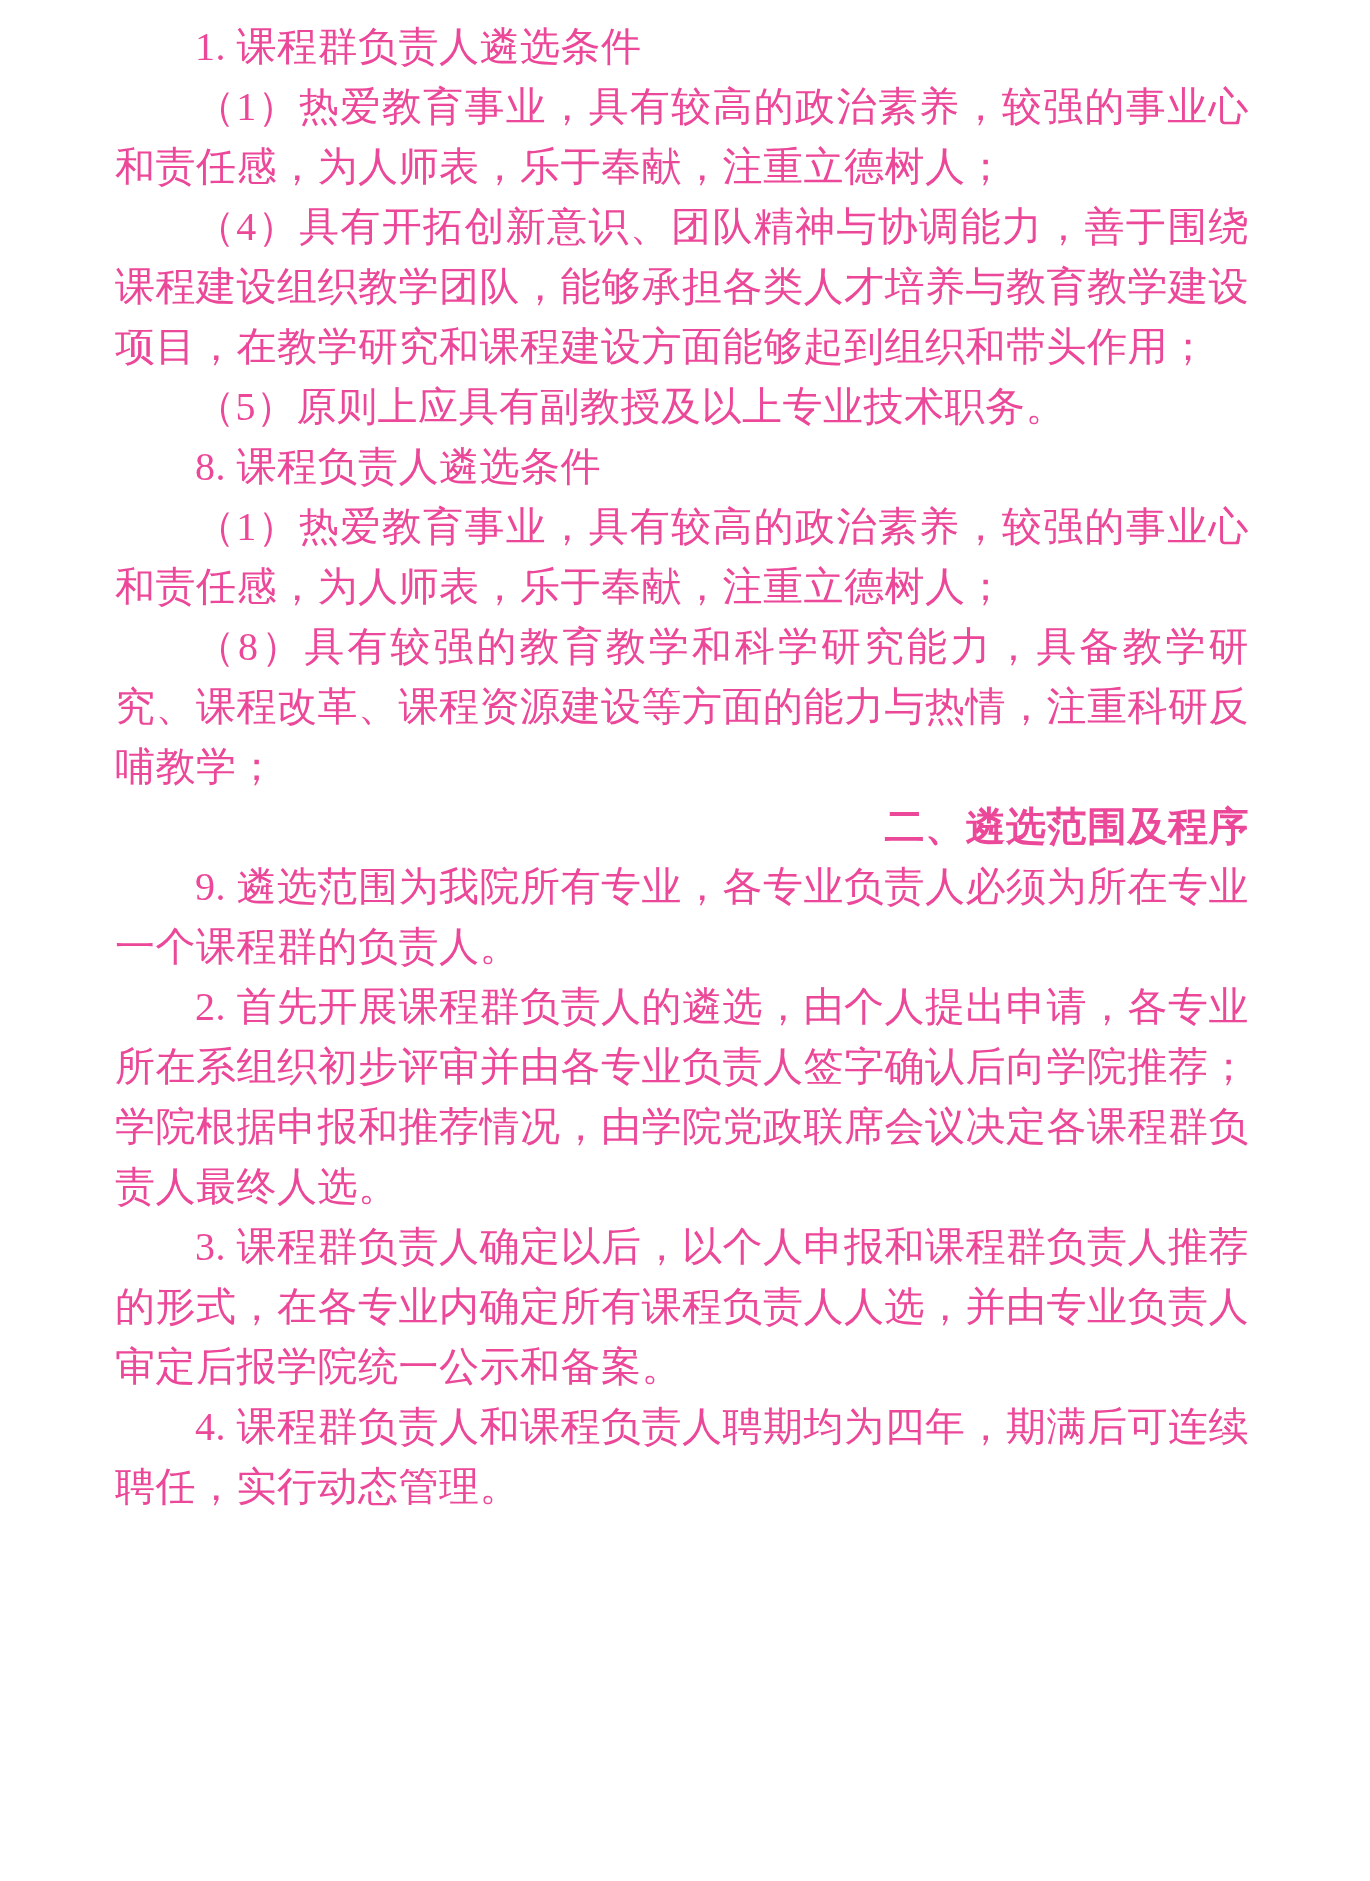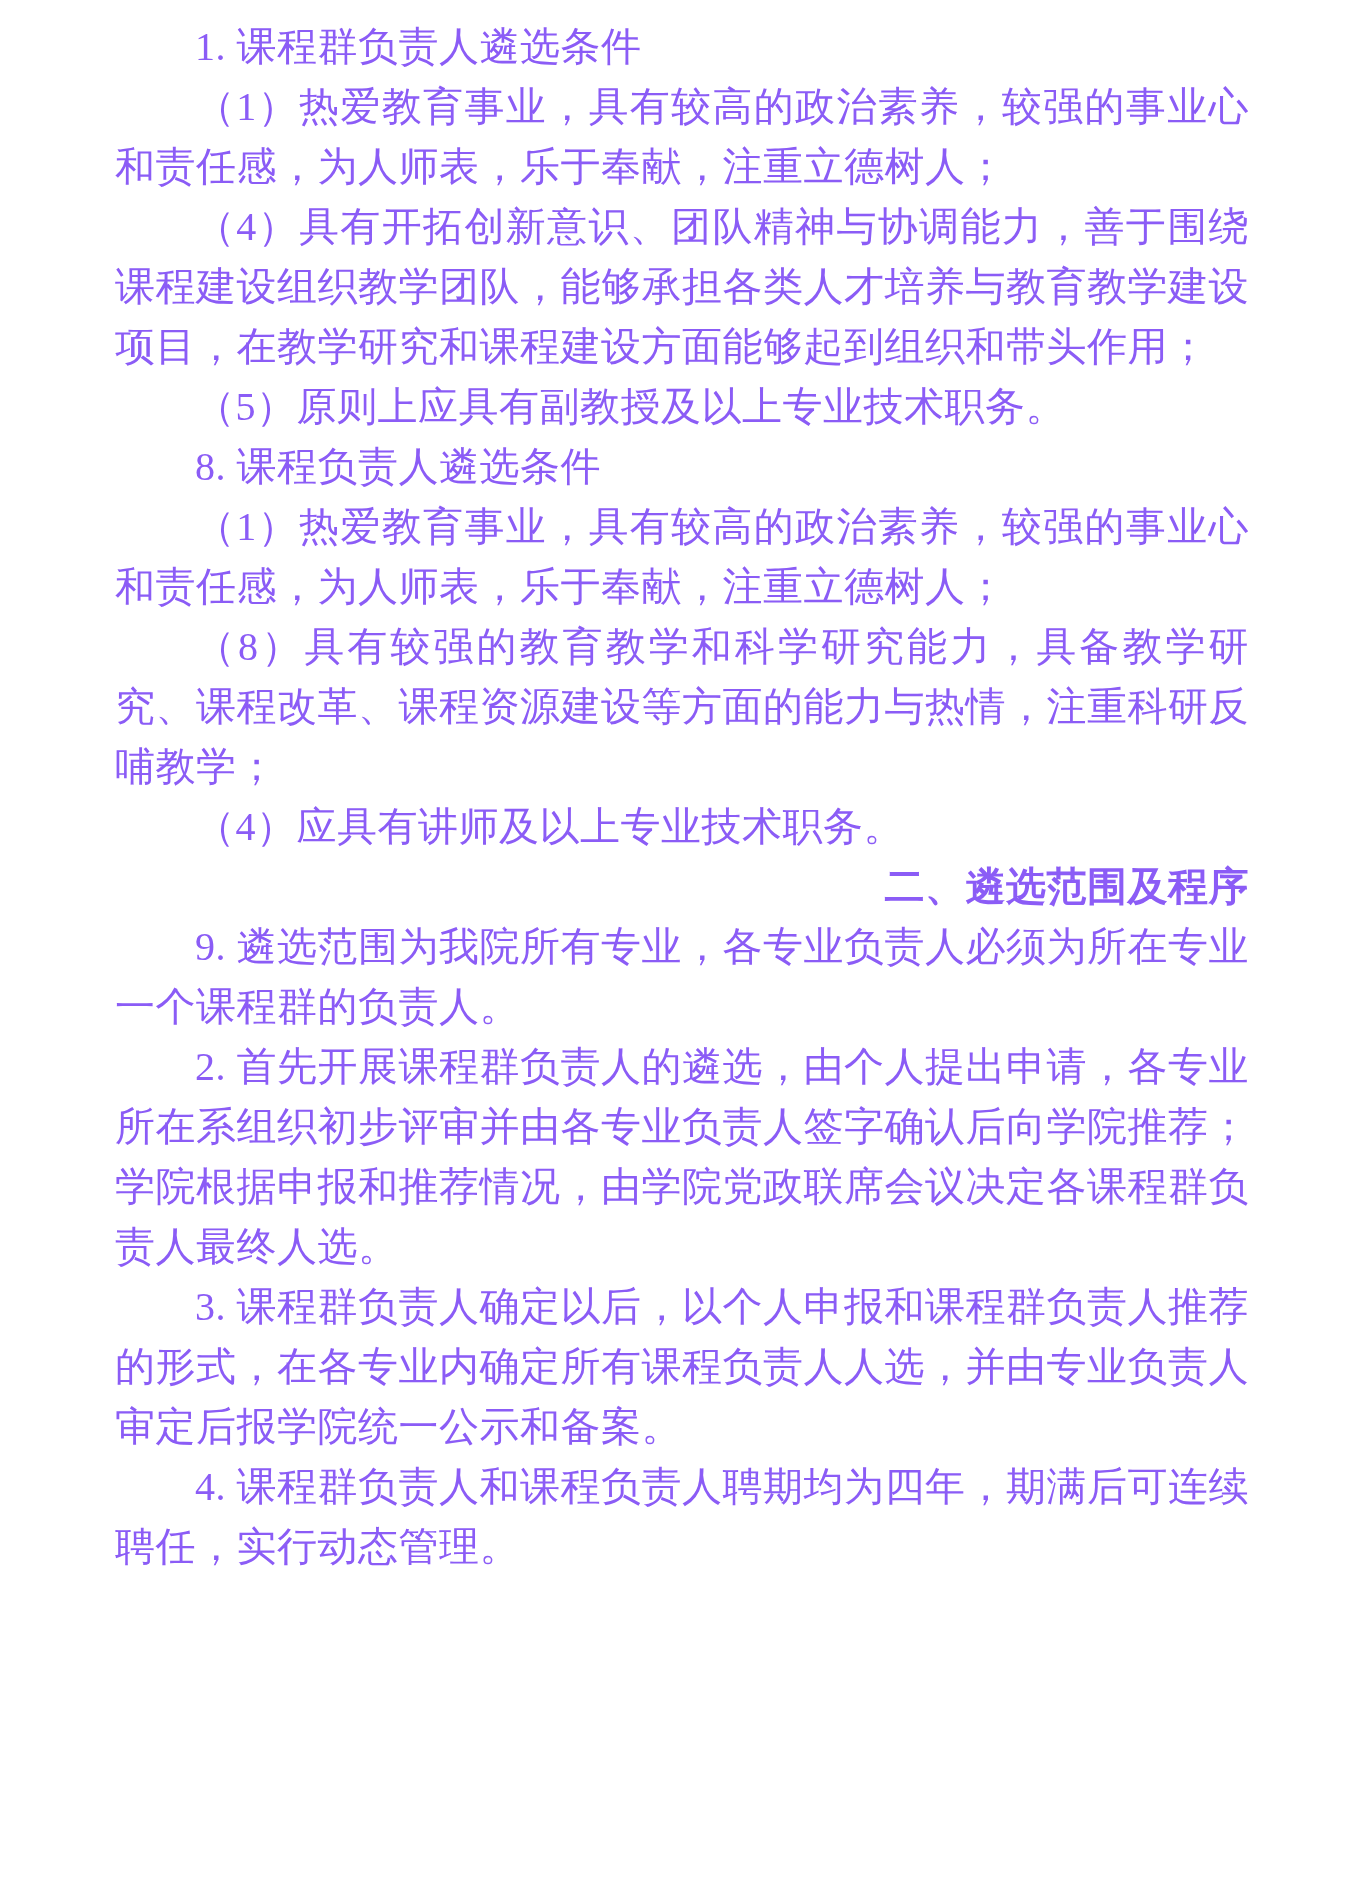--- a/index.html
+++ b/index.html
@@ -15,21 +15,21 @@
     box-sizing: border-box;
     padding: 17px 121px 0 115px;
     overflow: hidden;
   }
   .doc-body p {
     margin: 0;
     padding: 0;
     font-family: "Liberation Serif", "DejaVu Serif", serif;
     font-size: 40px;
     line-height: 60px;
-    color: #8b5cf6;
+    color: #ec4899;
     text-indent: 2em;
     text-align: justify;
     letter-spacing: 0.5px;
   }
   .doc-body p.section-heading {
     font-weight: bold;
     text-align: right;
   }
 </style>
 </head>
@@ -37,21 +37,20 @@
 
 <div class="page">
   <div class="doc-body">
     <p>1. 课程群负责人遴选条件</p>
     <p>（1）热爱教育事业，具有较高的政治素养，较强的事业心和责任感，为人师表，乐于奉献，注重立德树人；</p>
     <p>（4）具有开拓创新意识、团队精神与协调能力，善于围绕课程建设组织教学团队，能够承担各类人才培养与教育教学建设项目，在教学研究和课程建设方面能够起到组织和带头作用；</p>
     <p>（5）原则上应具有副教授及以上专业技术职务。</p>
     <p>8. 课程负责人遴选条件</p>
     <p>（1）热爱教育事业，具有较高的政治素养，较强的事业心和责任感，为人师表，乐于奉献，注重立德树人；</p>
     <p>（8）具有较强的教育教学和科学研究能力，具备教学研究、课程改革、课程资源建设等方面的能力与热情，注重科研反哺教学；</p>
-    <p>（4）应具有讲师及以上专业技术职务。</p>
     <p class="section-heading">二、遴选范围及程序</p>
     <p>9. 遴选范围为我院所有专业，各专业负责人必须为所在专业一个课程群的负责人。</p>
     <p>2. 首先开展课程群负责人的遴选，由个人提出申请，各专业所在系组织初步评审并由各专业负责人签字确认后向学院推荐；学院根据申报和推荐情况，由学院党政联席会议决定各课程群负责人最终人选。</p>
     <p>3. 课程群负责人确定以后，以个人申报和课程群负责人推荐的形式，在各专业内确定所有课程负责人人选，并由专业负责人审定后报学院统一公示和备案。</p>
     <p>4. 课程群负责人和课程负责人聘期均为四年，期满后可连续聘任，实行动态管理。</p>
 
   </div>
 </div>
 
 </body></html>

